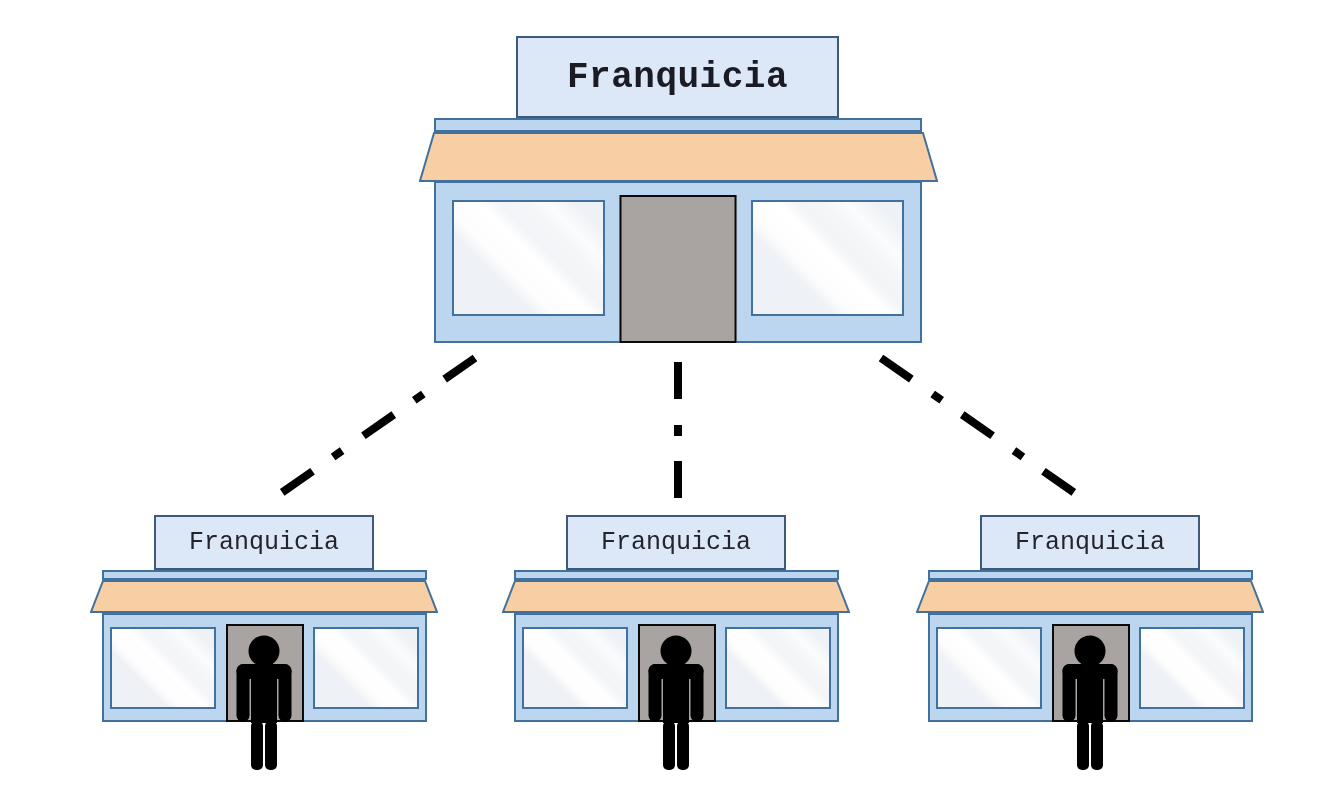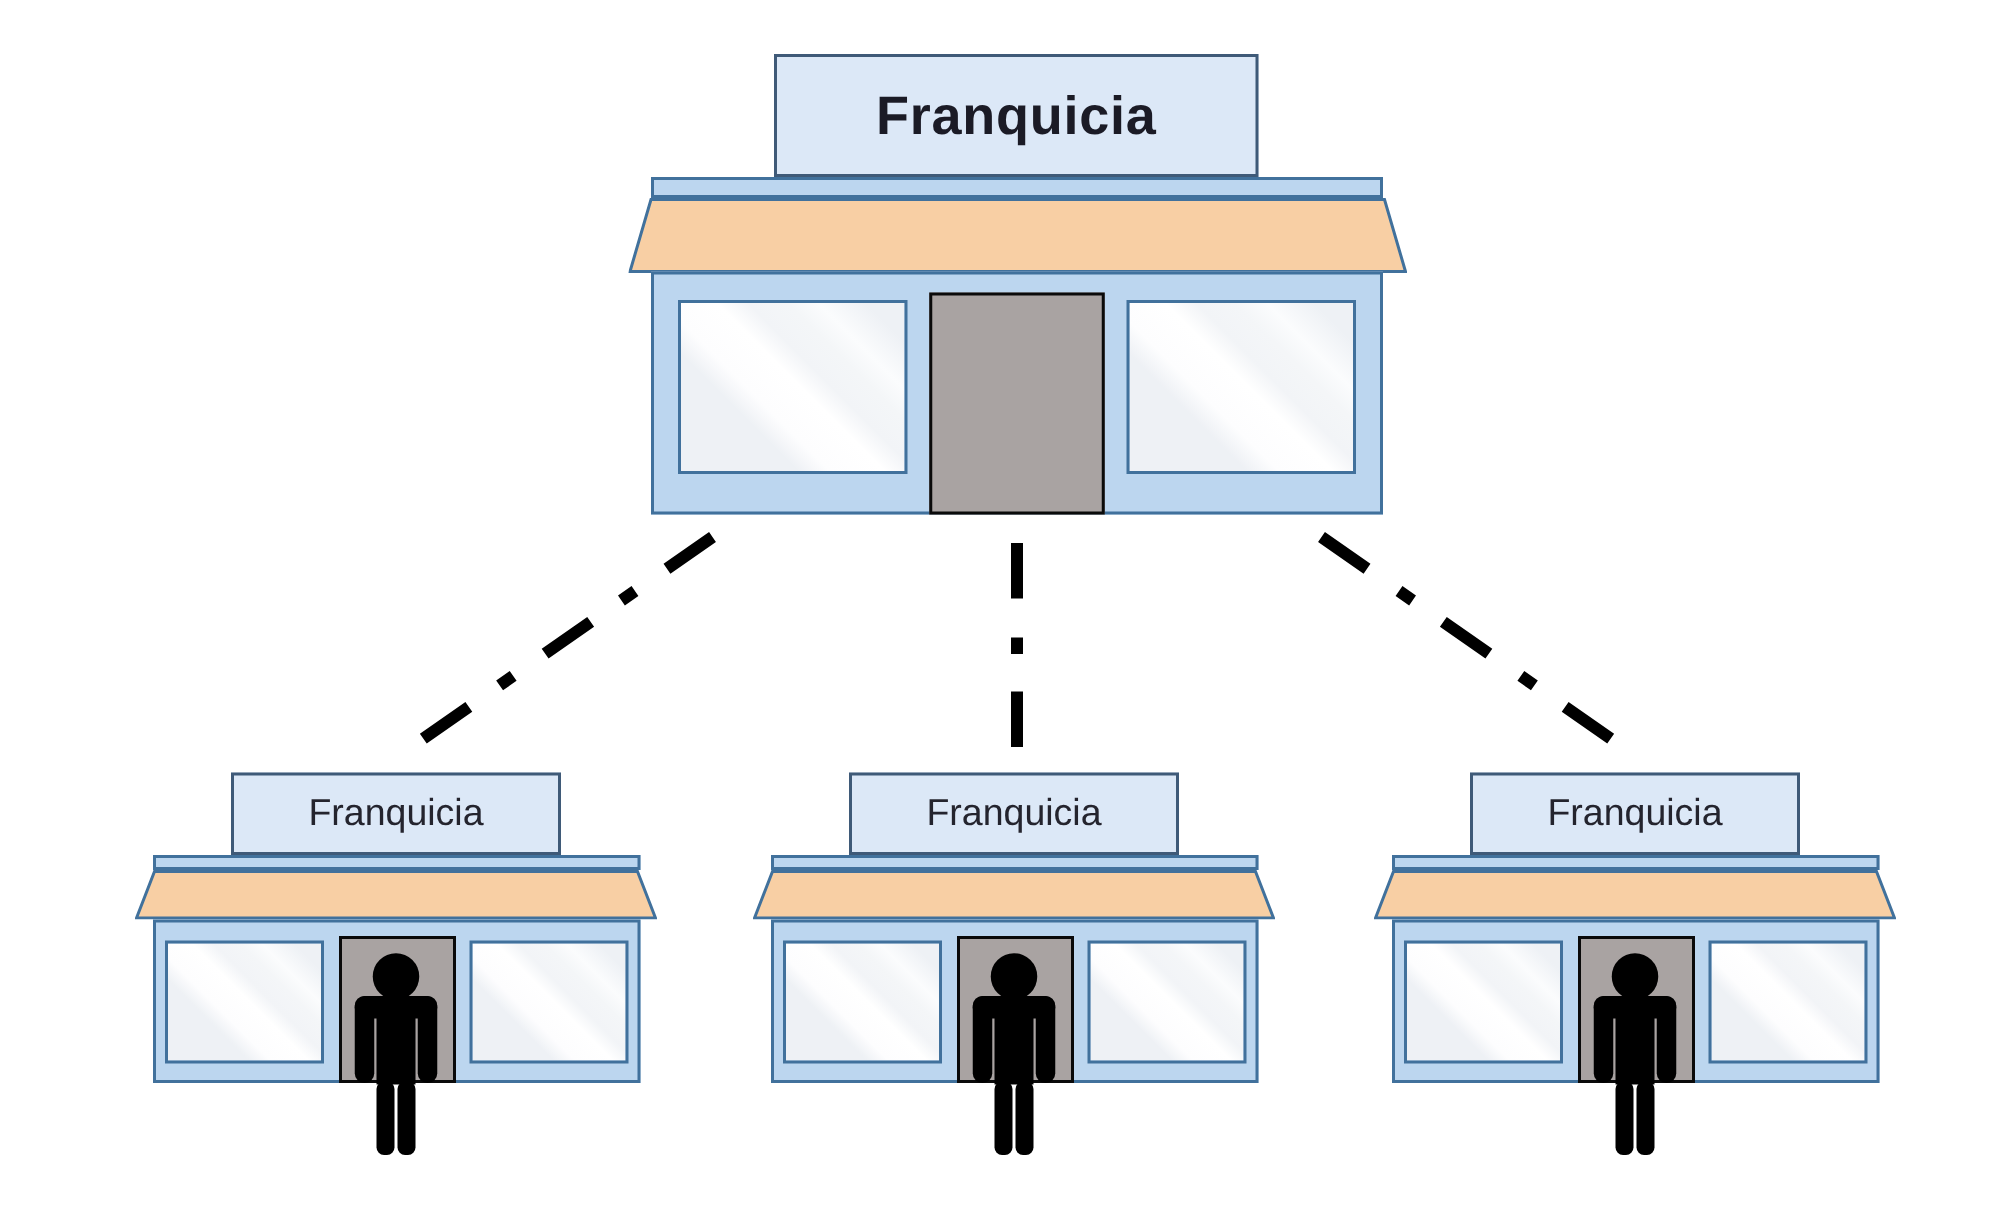--- a/index.html
+++ b/index.html
@@ -16,21 +16,21 @@
     --connector: #000000;
     --person: #000000;
     --text: #1b1b26;
   }
   .canvas {
     position: relative;
     width: 1336px;
     height: 803px;
     background: #ffffff;
     overflow: hidden;
-    font-family: Liberation Sans, sans-serif;
+    font-family: Liberation Mono, monospace;
     border-radius: 12px;
   }
   .store { position: absolute; }
 
   .sign {
     position: absolute;
     background: var(--sign-fill);
     border: 2px solid var(--sign-border);
     display: flex;
     align-items: center;

